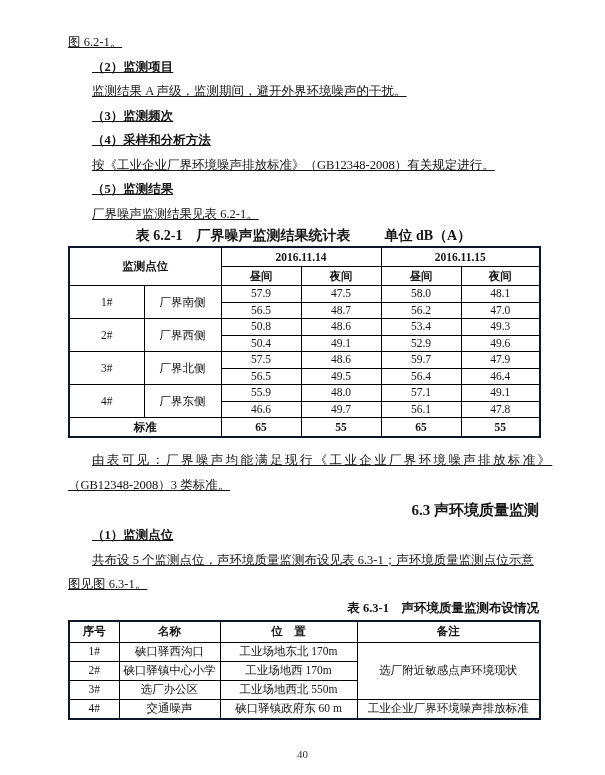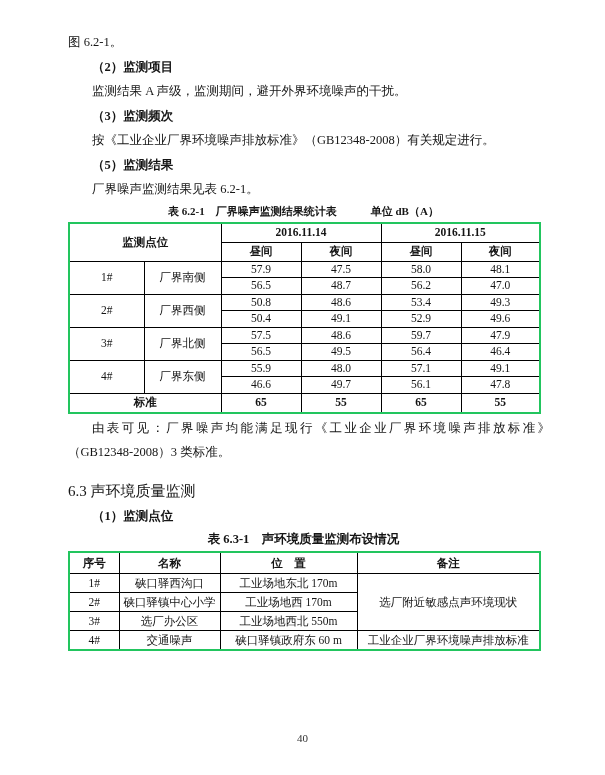--- a/index.html
+++ b/index.html
@@ -2,46 +2,47 @@
 <html><head>
 <meta charset="utf-8">
 <style>
   html,body{margin:0;padding:0;background:#e8e8e8;}
   .page{
     width:605px;height:775px;background:#ffffff;position:relative;
     font-family:"Liberation Serif","DejaVu Serif",serif;color:#151515;
     margin:0 auto;overflow:hidden;box-sizing:border-box;
   }
   .content{padding:30px 66px 0 68px;}
-  .p{font-size:12.5px;line-height:24.5px;margin:0;white-space:nowrap;}
+  .p{font-size:12.5px;line-height:24.5px;margin:0;white-space:nowrap;text-decoration:underline;}
   .indent{padding-left:24px;}
   .bold{font-weight:bold;}
   .spread{letter-spacing:2.35px;}
-  .section-heading{font-size:15px;font-weight:normal;line-height:25px;margin:14px 0 0 0;}
-  .caption{display:flex;justify-content:center;gap:34px;font-weight:bold;font-size:11px;line-height:17px;margin:1px 0 2px 0;}
-  .caption2{display:block;text-align:center;font-weight:bold;font-size:12.5px;line-height:20px;margin:1px 0 2px 0;}
-  table{border-collapse:collapse;width:100%;table-layout:fixed;border:2px solid #22c55e;}
+  .section-heading{font-size:15px;font-weight:bold;line-height:25px;margin:1px 0 0 0;text-align:right;}
+  .caption{display:flex;justify-content:center;gap:34px;font-weight:bold;font-size:14px;line-height:17px;margin:1px 0 2px 0;}
+  .caption2{display:block;text-align:right;font-weight:bold;font-size:12.5px;line-height:20px;margin:1px 0 2px 0;}
+  table{border-collapse:collapse;width:100%;table-layout:fixed;border:2px solid #0f172a;}
   td,th{border:1px solid #000;font-size:11.5px;font-weight:normal;text-align:center;vertical-align:middle;padding:0;overflow:hidden;}
   .t1 td,.t1 th{height:15.5px;line-height:15px;}
   .t1 tr.hdr td,.t1 tr.hdr th{height:18px;font-weight:bold;}
   .t1 tr.std td{height:18px;font-weight:bold;}
   .t2 td,.t2 th{height:18px;line-height:17px;}
   .t2 tr.hdr th{height:20px;font-weight:bold;}
-  .pagenum{position:absolute;bottom:31px;left:0;width:100%;text-align:center;font-size:11px;color:#333;}
+  .pagenum{position:absolute;bottom:15px;left:0;width:100%;text-align:center;font-size:11px;color:#333;}
 </style>
 </head>
 <body>
 
 <div class="page">
   <div class="content">
 
     <p class="p">图 6.2-1。</p>
     <p class="p indent bold">（2）监测项目</p>
     <p class="p indent">监测结果 A 声级，监测期间，避开外界环境噪声的干扰。</p>
     <p class="p indent bold">（3）监测频次</p>
+    <p class="p indent bold">（4）采样和分析方法</p>
     <p class="p indent">按《工业企业厂界环境噪声排放标准》（GB12348-2008）有关规定进行。</p>
     <p class="p indent bold">（5）监测结果</p>
     <p class="p indent">厂界噪声监测结果见表 6.2-1。</p>
 
     <div class="caption">
       <span>表 6.2-1　厂界噪声监测结果统计表</span>
       <span>单位 dB（A）</span>
     </div>
 
     <table class="t1">
@@ -124,25 +125,27 @@
       <tr class="std">
         <td colspan="2">标准</td>
         <td>65</td>
         <td>55</td>
         <td>65</td>
         <td>55</td>
       </tr>
     </tbody>
       </table>
 
-    <p class="p indent spread" style="margin-top:2px;">由表可见：厂界噪声均能满足现行《工业企业厂界环境噪声排放标准》</p>
+    <p class="p indent spread" style="margin-top:10px;">由表可见：厂界噪声均能满足现行《工业企业厂界环境噪声排放标准》</p>
     <p class="p">（GB12348-2008）3 类标准。</p>
 
     <h2 class="section-heading">6.3 声环境质量监测</h2>
     <p class="p indent bold">（1）监测点位</p>
+    <p class="p indent">共布设 5 个监测点位，声环境质量监测布设见表 6.3-1；声环境质量监测点位示意</p>
+    <p class="p">图见图 6.3-1。</p>
 
     <div class="caption2">表 6.3-1　声环境质量监测布设情况</div>
 
     <table class="t2">
       <colgroup>
         <col style="width:50px">
           <col style="width:101px">
         <col style="width:137px">
           <col style="width:183px">
       </colgroup>

